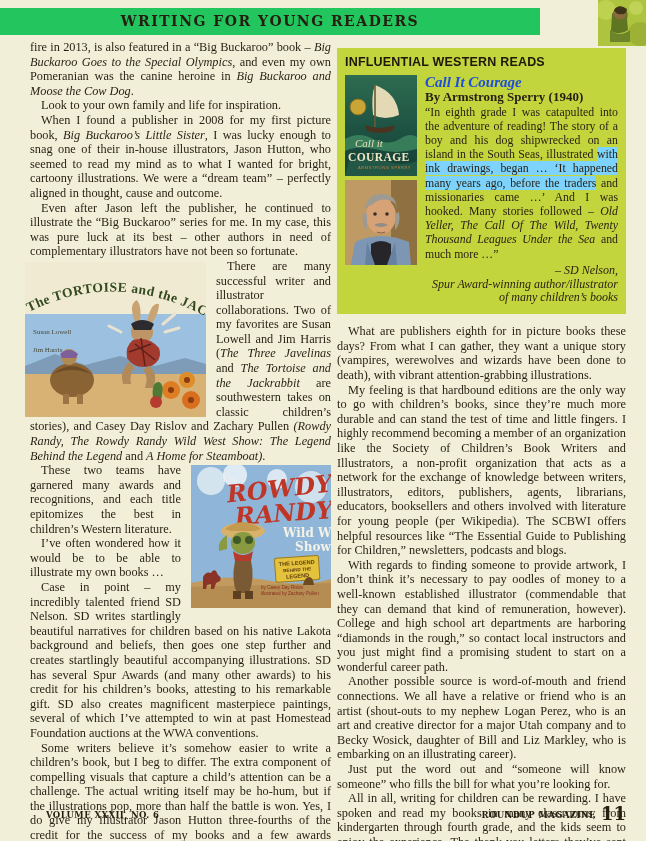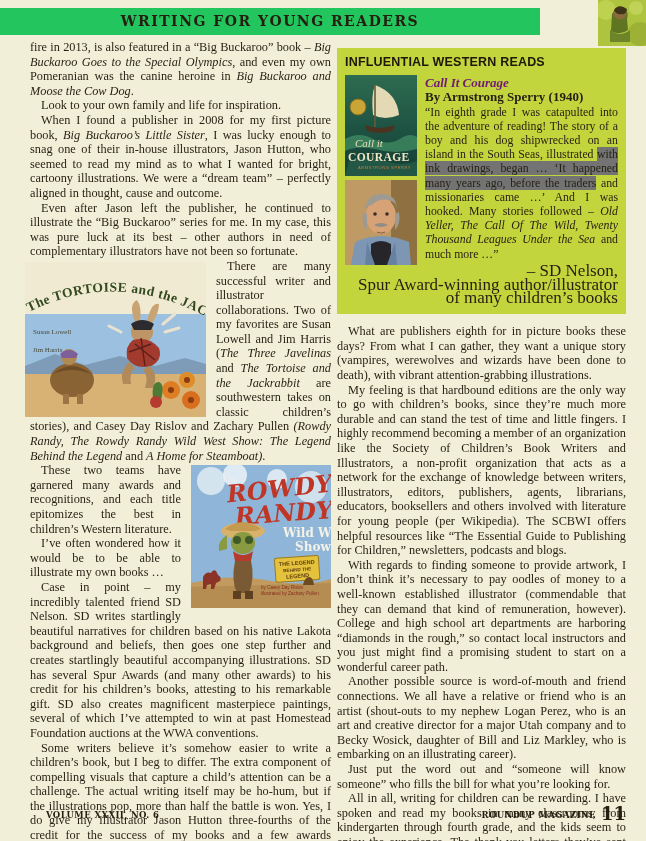--- a/index.html
+++ b/index.html
@@ -16,41 +16,41 @@
     letter-spacing:1.5px;color:#241f10;
   }
   #corner-photo{position:absolute;top:0;right:0;width:48px;height:46px;}
   
   .col{position:absolute;font-size:12.3px;line-height:14.6px;text-align:justify;}
   #leftcol{left:30px;top:40px;width:301px;}
   #rightcol{left:337px;top:48px;width:289px;}
   .p{margin:0;}
   .p.ind{text-indent:11px;}
   .it{font-style:italic;}
-  .hl{background:#737373;}
+  .hl{background:#7dd3fc;}
   
   .cover{display:block;}
   #tortoise-cover{float:left;width:181px;height:155px;margin:3px 10px 2px -5px;}
   #rowdy-cover{float:right;width:140px;height:143px;margin:2px 0 6px 10px;}
   
   #sidebar{
     background:#c3d53d;padding:7px 8px 9px 8px;width:273px;
     margin-bottom:10px;
   }
   #sidebar .box-title{
     font-family:Liberation Sans, sans-serif;font-weight:bold;font-size:12.5px;
     letter-spacing:0.2px;color:#1c180a;margin:0 0 5px 0;text-align:left;
   }
   #sidebar .media{float:left;width:72px;margin-right:8px;}
   #sidebar .media svg{display:block;}
   #sidebar .media .gap{height:4px;}
-  .book-title{font-weight:bold;font-style:italic;color:#701a75;font-size:13px;line-height:15px;margin:0;text-align:left;}
+  .book-title{font-weight:bold;font-style:italic;color:#1d4ed8;font-size:15px;line-height:15px;margin:0;text-align:left;}
   .byline{font-weight:bold;font-size:13px;line-height:14px;margin:0 0 1px 0;text-align:left;}
   .quote{font-size:11.8px;line-height:14.2px;margin:0;text-align:justify;}
-  .attribution{clear:none;text-align:right;font-size:17px;line-height:13.8px;margin-top:3px;}
+  .attribution{clear:none;text-align:right;font-style:italic;font-size:12px;line-height:13.8px;margin-top:3px;}
   #sidebar:after{content:"";display:block;clear:both;}
   
   #footer{
     position:absolute;left:30px;right:20px;top:800px;height:24px;
     font-family:"DejaVu Serif",serif;font-weight:bold;color:#241f10;
   }
   #footer .vol{position:absolute;left:16px;bottom:4px;font-size:8.5px;letter-spacing:0.4px;}
   #footer .mag{position:absolute;right:0;bottom:0;font-size:8.5px;letter-spacing:0.4px;margin-left:20px;}
   #footer .mag .pn{font-size:18px;letter-spacing:0;margin-left:5px;vertical-align:-2px;}
 </style>

